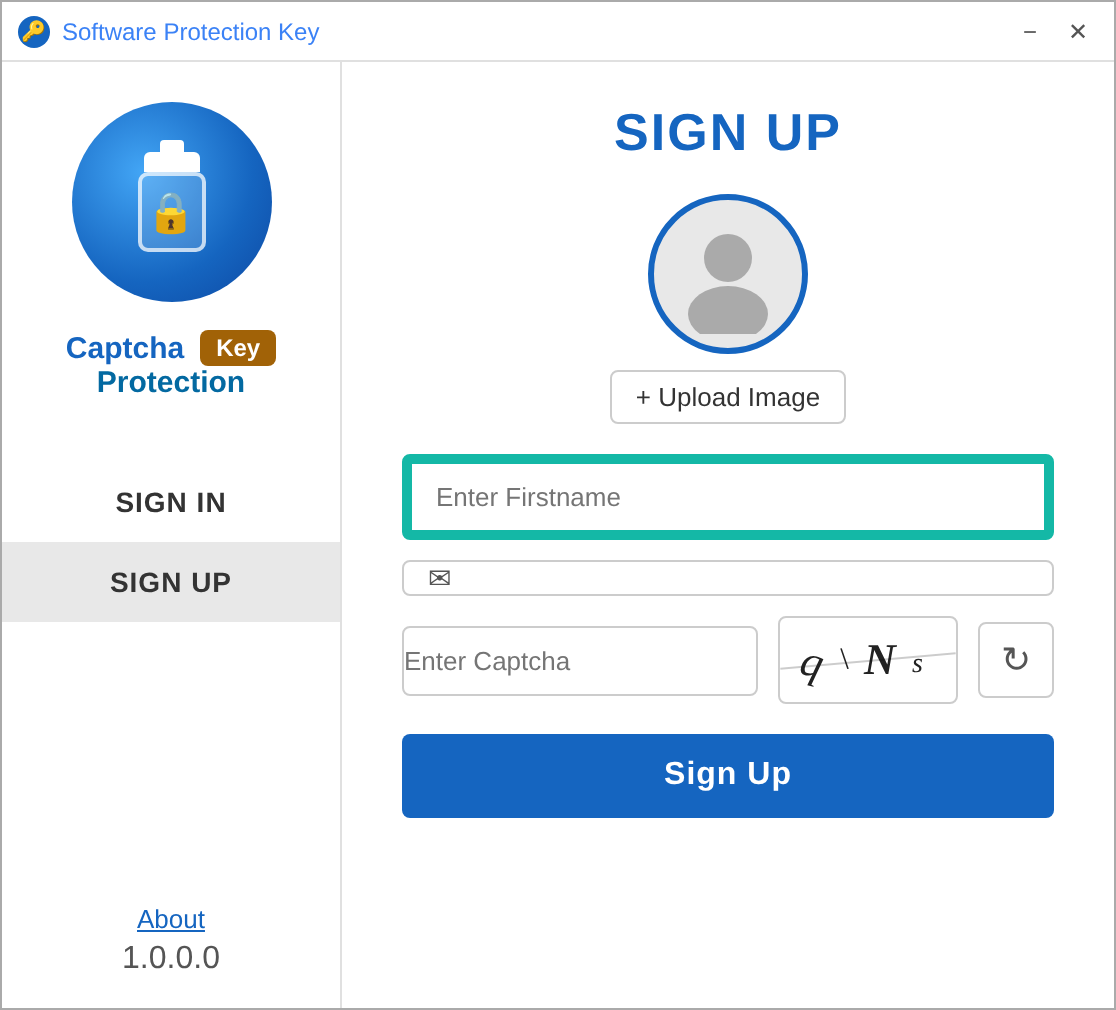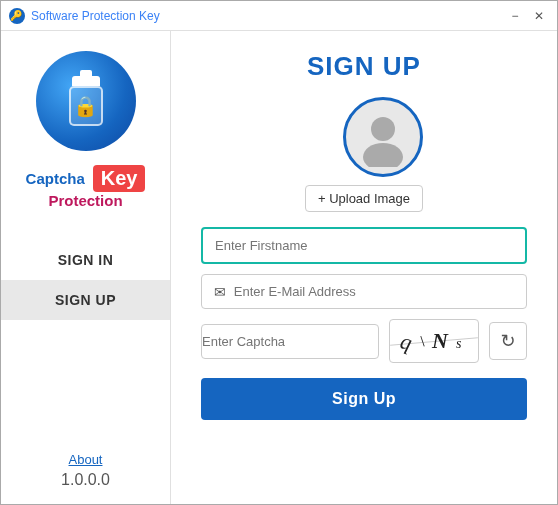--- a/index.html
+++ b/index.html
@@ -138,28 +138,28 @@
       margin-top: 4px;
     }
     .brand-name .software {
       font-size: 15px;
       font-weight: bold;
       color: #1565c0;
     }
     .brand-name .protection {
       font-size: 15px;
       font-weight: bold;
-      color: #be185d;
+      color: #0369a1;
     }
     .key-badge {
       display: inline-block;
-      background: #ef4444;
+      background: #a16207;
       color: white;
       font-weight: bold;
-      font-size: 20px;
+      font-size: 12px;
       padding: 2px 8px;
       border-radius: 4px;
       margin-left: 4px;
     }
     .brand-row {
       display: flex;
       align-items: center;
       justify-content: center;
       gap: 4px;
     }
@@ -209,21 +209,21 @@
     .page-title {
       font-size: 26px;
       font-weight: bold;
       color: #1565c0;
       margin-bottom: 15px;
       letter-spacing: 1px;
     }
     .avatar-container {
       display: flex;
       flex-direction: column;
-      align-items: flex-end;
+      align-items: center;
       margin-bottom: 15px;
     }
     .avatar-circle {
       width: 80px;
       height: 80px;
       border-radius: 50%;
       border: 3px solid #1565c0;
       display: flex;
       align-items: center;
       justify-content: center;
@@ -249,21 +249,21 @@
     }
     .form-row {
       display: flex;
       gap: 10px;
       width: 100%;
       margin-bottom: 10px;
     }
     .form-input {
       flex: 1;
       padding: 9px 12px;
-      border: 2px solid #14b8a6;
+      border: 5px solid #14b8a6;
       border-radius: 4px;
       font-size: 13px;
       color: #999;
       outline: none;
       width: 100%;
     }
     .email-row {
       width: 100%;
       margin-bottom: 10px;
       display: flex;
@@ -428,21 +428,20 @@
         </div>
         <button class="upload-btn">+ Upload Image</button>
       </div>
 
       <div class="form-row">
         <input class="form-input" type="text" placeholder="Enter Firstname" style="">
       </div>
 
       <div class="email-row">
         <span class="email-icon">✉</span>
-        <input class="email-input" type="email" placeholder="Enter E-Mail Address" style="">
       </div>
 
       <div class="captcha-row">
         <input class="captcha-input" type="text" placeholder="Enter Captcha" style="">
         <div class="captcha-image">
           <div class="captcha-text">
             <span>q</span>
             <span>\</span>
             <span>N</span>
             <span>s</span>

